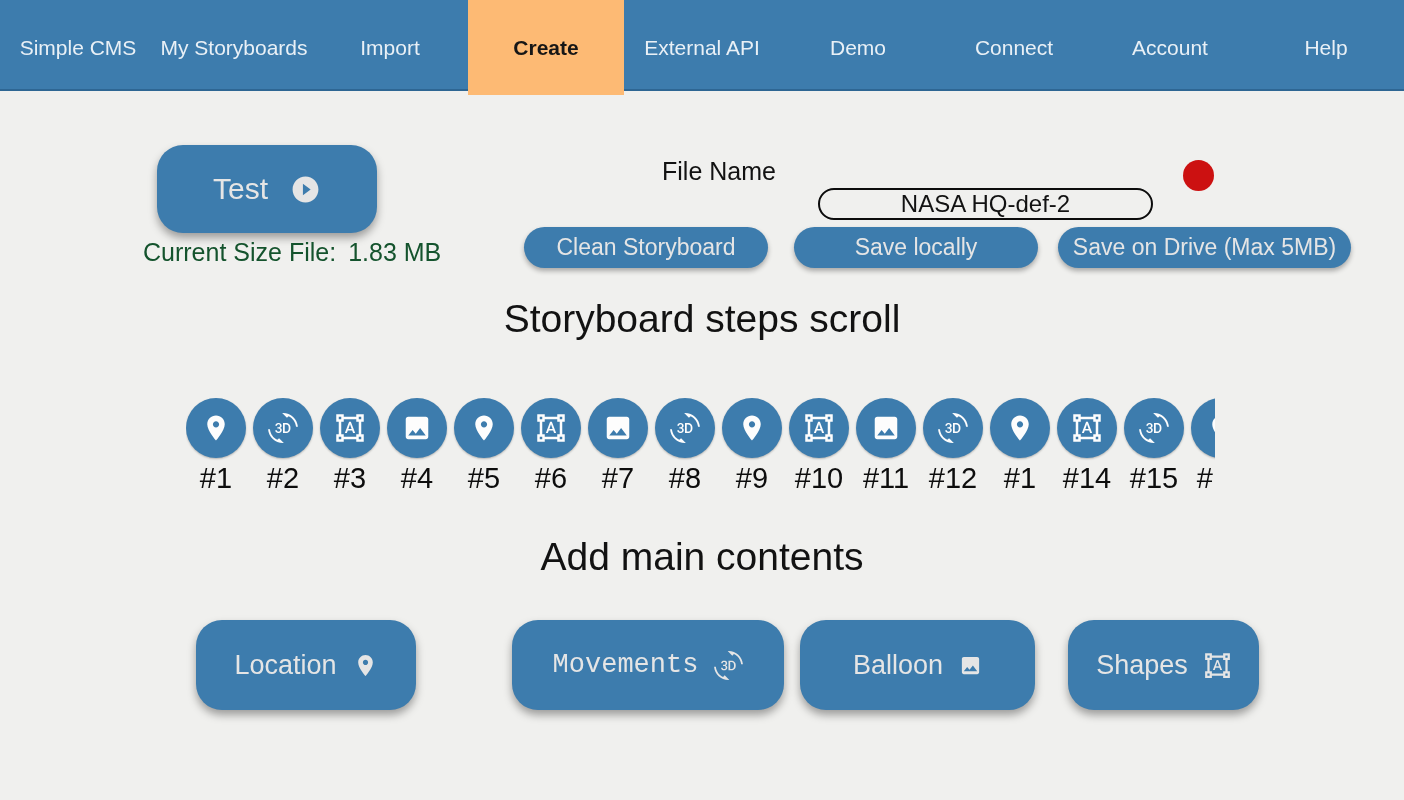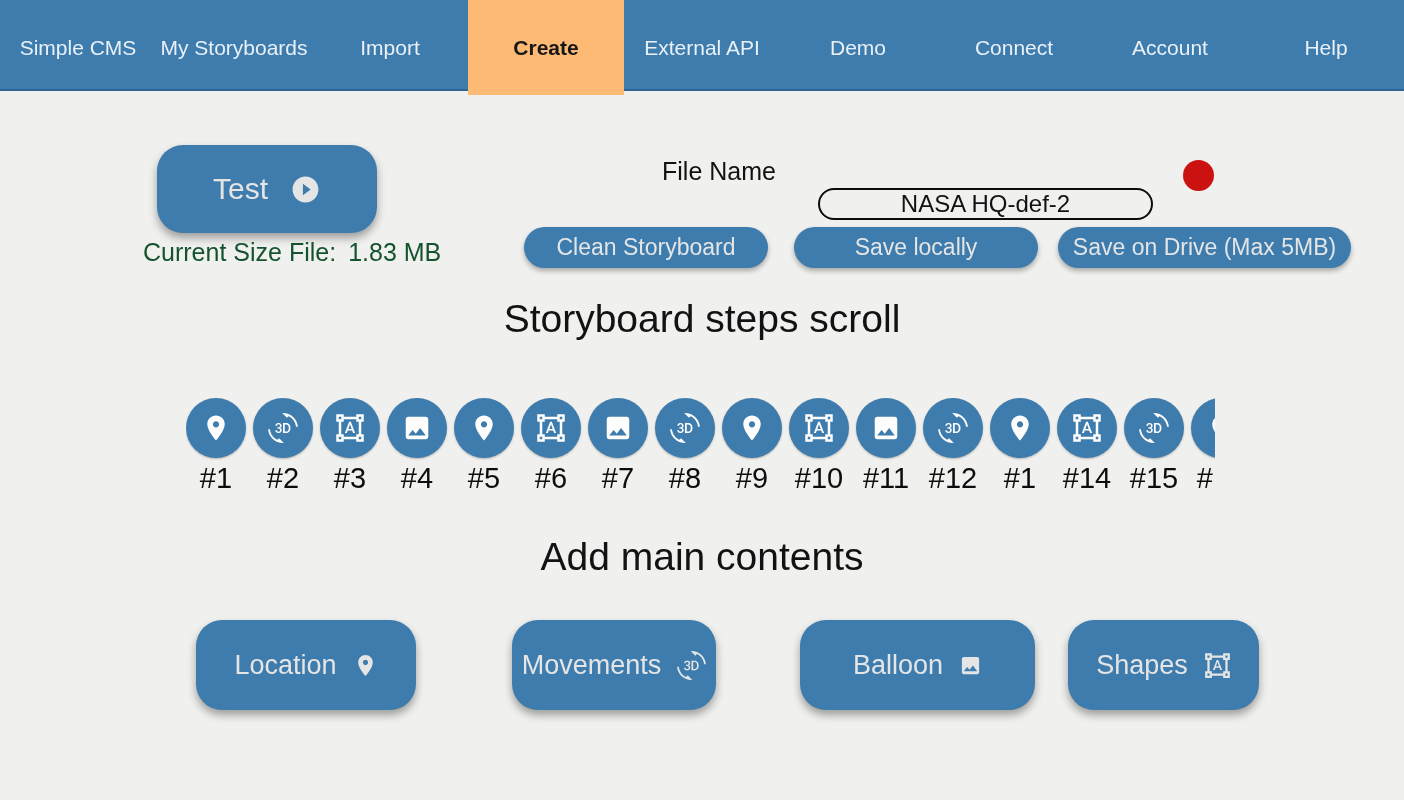--- a/index.html
+++ b/index.html
@@ -99,21 +99,21 @@
   }
   .step-label { display: block; margin-top: 4px; font-size: 29px; color: #0d0d0d; }
 
   
   .content-btn {
     position: absolute; top: 600px; height: 90px;
     border-radius: 26px; font-size: 27px; gap: 16px;
     box-shadow: 0 5px 8px rgba(0,0,0,0.35);
   }
   .content-btn:nth-child(1) { left: 196px;  width: 220px; }
-  .content-btn:nth-child(2) { left: 512px;  width: 204px; }
+  .content-btn:nth-child(2) { left: 512px;  width: 272px; font-family: Liberation Mono, monospace; }
   .content-btn:nth-child(3) { left: 800px;  width: 235px; }
   .content-btn:nth-child(4) { left: 1068px; width: 191px; }
 
   .icon-slot { display: inline-flex; align-items: center; justify-content: center; }
   .icon-slot svg { display: block; }
 </style>
 </head>
 <body>
 
 <nav class="top-nav">

